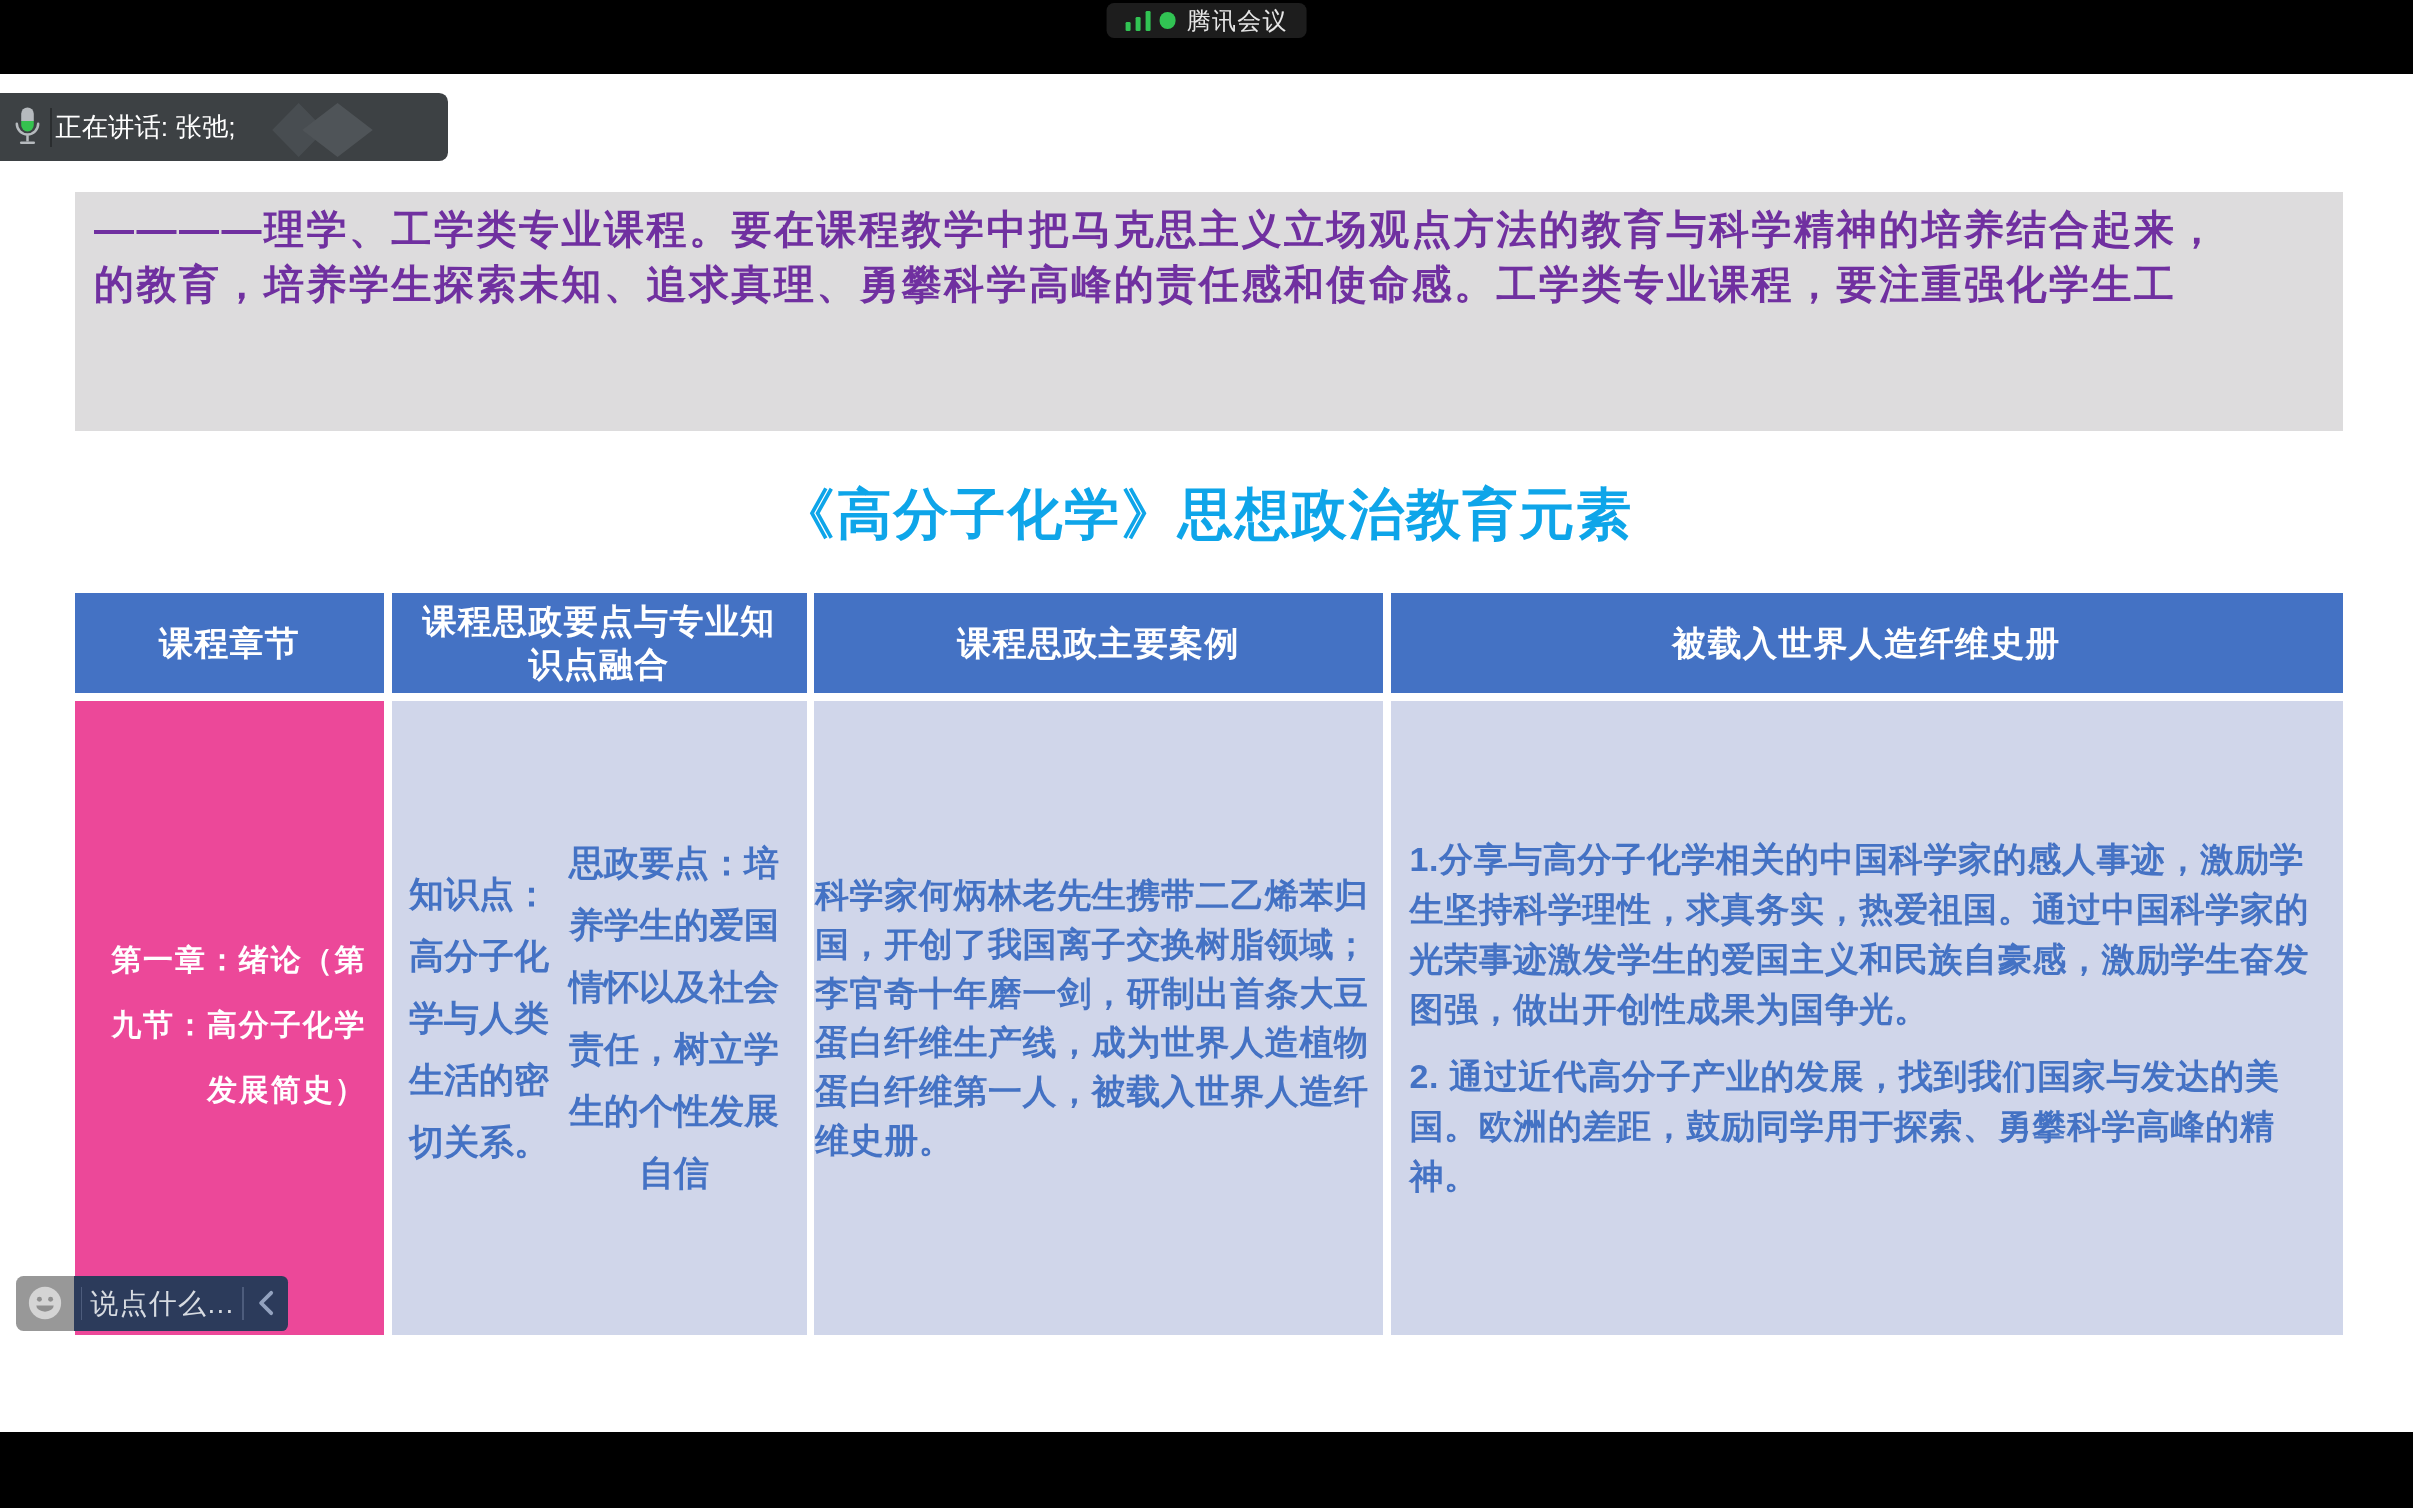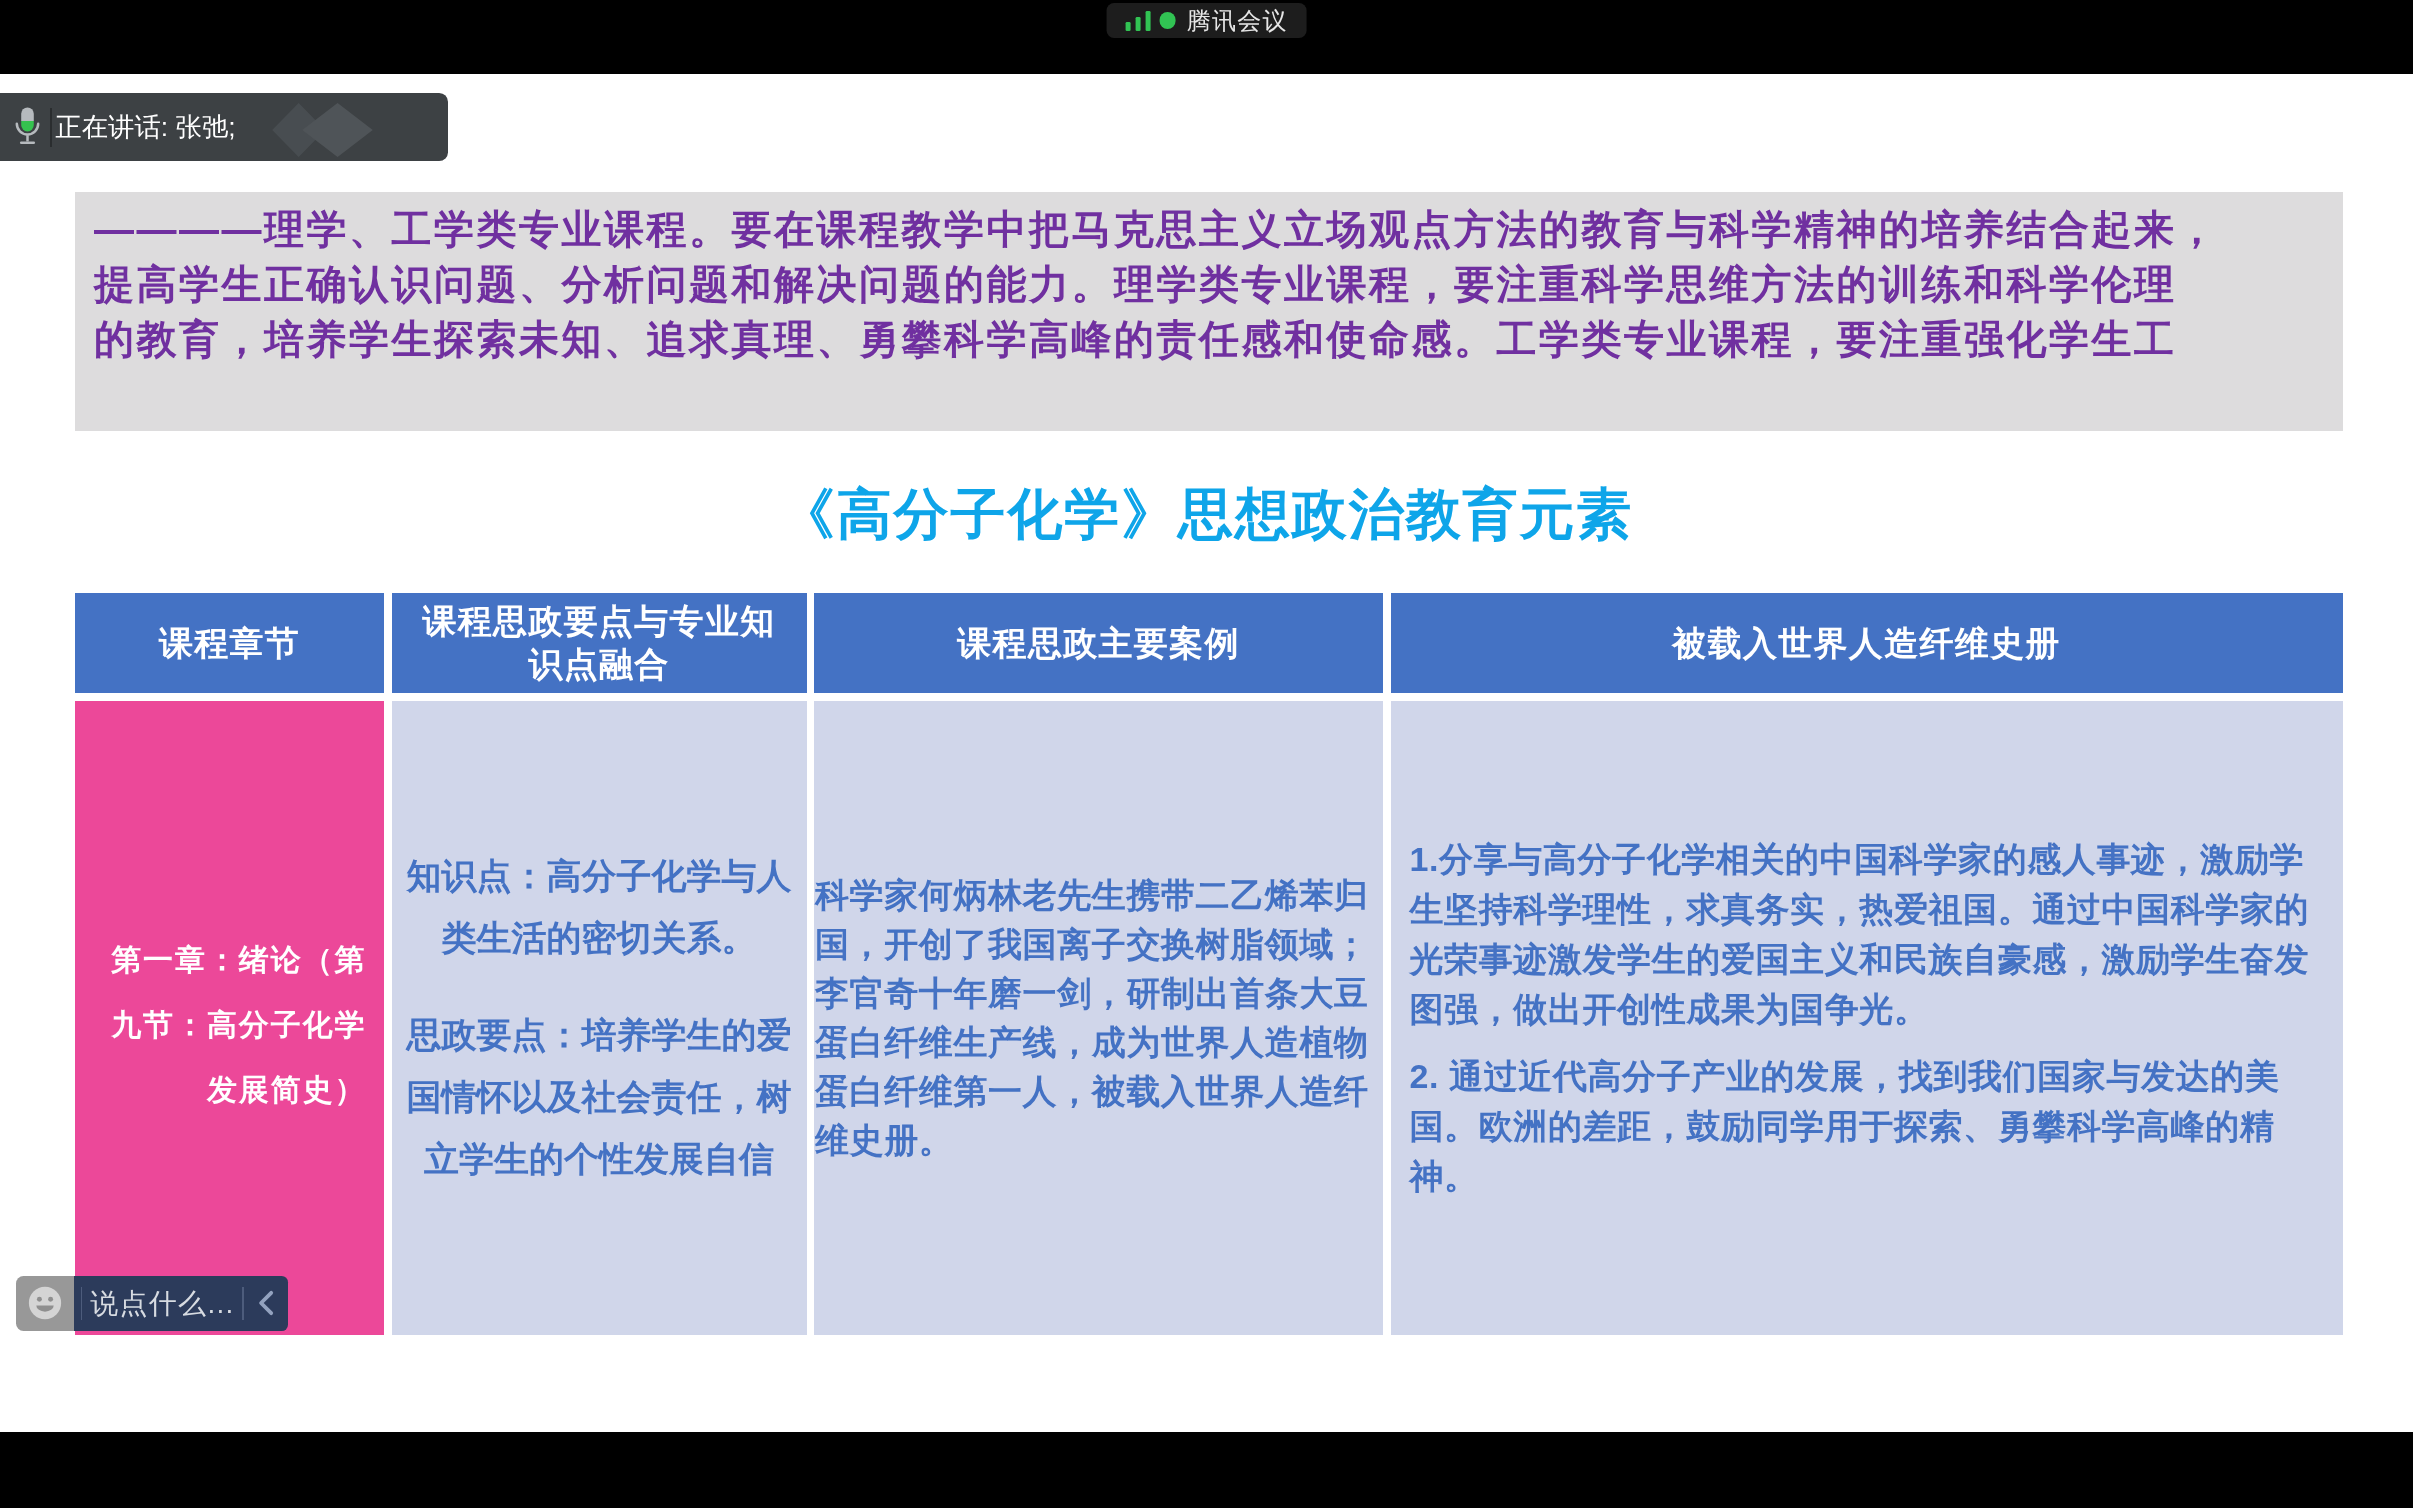--- a/index.html
+++ b/index.html
@@ -61,21 +61,21 @@
     background:#4472C4;color:#ffffff;font-weight:bold;font-size:34px;line-height:43px;
     display:flex;align-items:center;justify-content:center;text-align:center;
     padding:0 16.3px;box-sizing:border-box;letter-spacing:1.3px;
   }
   .td{box-sizing:border-box;background:#d0d6ea;color:#4472C4;font-weight:bold;}
   .td-chapter{
     background:#ec4899;color:#ffffff;font-size:30px;line-height:65px;letter-spacing:1.9px;
     display:flex;justify-content:center;text-align:right;padding:226px 17.6px 0 17.6px;
   }
   .td-points{
-    display:flex;flex-direction:column;justify-content:center;align-items:center;
+    display:flex;flex-direction:row;justify-content:center;align-items:center;
     text-align:center;row-gap:35px;font-size:35px;line-height:62px;padding:0 12.6px;
   }
   .td-case{
     display:flex;flex-direction:column;justify-content:center;
     font-size:34px;line-height:49px;padding:0 1px;letter-spacing:0.6px;
   }
   .td-strategy{
     display:flex;flex-direction:column;justify-content:center;row-gap:16.3px;
     font-size:34px;line-height:50px;padding:0 19px;letter-spacing:0.6px;
   }
@@ -132,21 +132,20 @@
   <span class="watermark">
     <svg width="101" height="54" viewBox="0 0 160 86">
       <path d="M42 0 L84 43 L42 86 L0 43 Z" fill="#4b5054"></path>
       <path d="M104 0 L160 43 L104 86 L48 43 Z" fill="#53585c"></path>
     </svg>
   </span>
 </div>
 
 <div class="quote">
   <div>————理学、工学类专业课程。要在课程教学中把马克思主义立场观点方法的教育与科学精神的培养结合起来，</div>
-  <div>提高学生正确认识问题、分析问题和解决问题的能力。理学类专业课程，要注重科学思维方法的训练和科学伦理</div>
   <div>的教育，培养学生探索未知、追求真理、勇攀科学高峰的责任感和使命感。工学类专业课程，要注重强化学生工</div>
 </div>
 
 <div class="slide-title">《高分子化学》思想政治教育元素</div>
 
 <div class="tbl">
   <div class="th">课程章节</div>
   <div class="th">课程思政要点与专业知识点融合</div>
   <div class="th">课程思政主要案例</div>
   <div class="th">被载入世界人造纤维史册</div>

